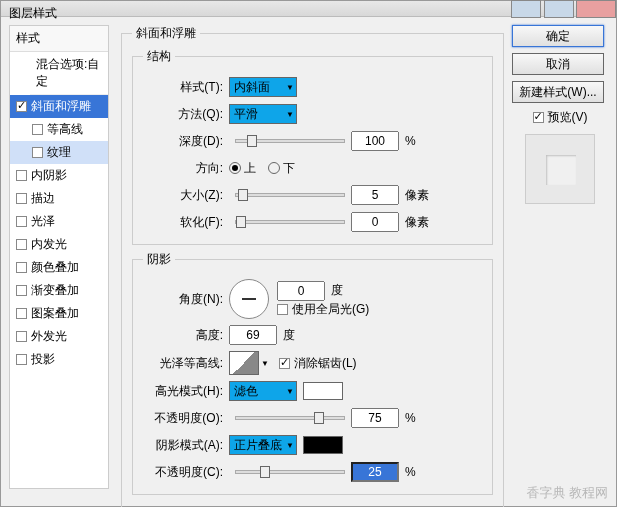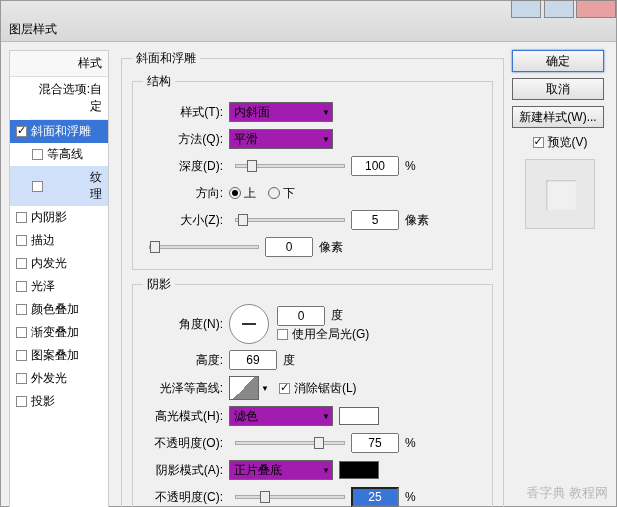--- a/index.html
+++ b/index.html
@@ -1,39 +1,39 @@
 <!DOCTYPE html>
 <html><head>
 <meta charset="utf-8">
 <style>
 * { box-sizing: border-box; font-family: "Microsoft YaHei", SimSun, sans-serif; font-size: 12px; }
 body { margin: 0; background: #f0f0f0; }
 .window { width: 617px; height: 507px; background: #f0f0f0; border: 1px solid #999; position: relative; }
-.titlebar { background: linear-gradient(#e8e8e8, #d8d8d8); height: 32px; padding: 20px 8px; border-bottom: 1px solid #bbb; position: relative; }
+.titlebar { background: linear-gradient(#e8e8e8, #d8d8d8); height: 16px; padding: 4px 8px; border-bottom: 1px solid #bbb; position: relative; }
 .titlebar-controls { position: absolute; right: 0; top: -1px; }
 .tc-btn { display: inline-block; width: 30px; height: 18px; border: 1px solid #888; margin-left: -1px; text-align: center; line-height: 16px; }
 .tc-min { background: #c8d8e8; }
 .tc-max { background: #c8d8e8; }
 .tc-close { background: #e8a0a0; width: 40px; }
 .content { display: flex; padding: 8px; height: 480px; }
-.sidebar { width: 100px; border: 1px solid #ccc; background: #fff; margin-right: 8px; text-align: right; }
+.sidebar { width: 100px; border: 1px solid #ccc; background: #fff; margin-right: 8px; }
 .sidebar-header { background: #f8f8f8; padding: 4px 6px; border-bottom: 1px solid #ddd; }
 .sidebar-sub { padding: 4px 6px; border-bottom: 1px solid #eee; margin-left: 20px; }
 .sidebar-item { padding: 3px 6px; display: flex; align-items: center; }
 .sidebar-item.indent { padding-left: 22px; }
 .sidebar-item.selected { background: #3875d7; color: #fff; }
-.sidebar-item.hover { background: #d0e0f8; gap: 32px; }
+.sidebar-item.hover { background: #d0e0f8; }
 .cb { width: 11px; height: 11px; border: 1px solid #888; background: #fff; margin-right: 4px; display: inline-block; position: relative; }
 .cb.checked::after { content: "✓"; position: absolute; top: -3px; left: 0; font-size: 11px; color: #000; }
 .main { flex: 1; padding: 0 4px; }
 fieldset { border: 1px solid #ccc; margin: 0 0 6px 0; padding: 6px 10px; }
 legend { padding: 0 4px; }
 .row { display: flex; align-items: center; margin: 5px 0; min-height: 22px; }
 .lbl { width: 80px; text-align: right; margin-right: 6px; }
-.dropdown { width: 104px; background: #a21caf; border: 1px solid #666; height: 20px; display: flex; align-items: center; justify-content: space-between; padding: 0 2px 0 4px; }
+.dropdown { width: 68px; background: #0ea5e9; border: 1px solid #666; height: 20px; display: flex; align-items: center; justify-content: space-between; padding: 0 2px 0 4px; }
 .dropdown .arrow { font-size: 8px; }
 .slider { flex: 1; height: 4px; background: #ddd; border: 1px solid #aaa; position: relative; margin: 0 6px; max-width: 110px; }
 .slider .thumb { position: absolute; width: 10px; height: 12px; background: #eee; border: 1px solid #666; top: -5px; }
 .numbox { width: 48px; text-align: center; }
 .numbox.sel { background: #3875d7; color: #fff; }
 .radio { width: 12px; height: 12px; border: 1px solid #666; border-radius: 50%; margin-right: 3px; display: inline-block; position: relative; }
 .radio.checked::after { content: ""; position: absolute; width: 6px; height: 6px; background: #000; border-radius: 50%; top: 2px; left: 2px; }
 .angle-picker { width: 40px; height: 40px; border: 1px solid #888; border-radius: 50%; position: relative; background: #fff; }
 .angle-picker .cross { position: absolute; top: 50%; left: 50%; width: 14px; height: 2px; background: #333; transform: translate(-50%, -50%); }
 .contour { width: 30px; height: 24px; border: 1px solid #666; background: linear-gradient(135deg, #fff 50%, #888 50%); display: flex; }
@@ -80,25 +80,25 @@
           <div class="sidebar-item">
             <span class="cb"></span>
             <span>内阴影</span>
           </div>
           <div class="sidebar-item">
             <span class="cb"></span>
             <span>描边</span>
           </div>
           <div class="sidebar-item">
             <span class="cb"></span>
+            <span>光泽</span>
+          </div>
+          <div class="sidebar-item">
+            <span class="cb"></span>
             <span>内发光</span>
-          </div>
-          <div class="sidebar-item">
-            <span class="cb"></span>
-            <span>光泽</span>
           </div>
           <div class="sidebar-item">
             <span class="cb"></span>
             <span>颜色叠加</span>
           </div>
           <div class="sidebar-item">
             <span class="cb"></span>
             <span>渐变叠加</span>
           </div>
           <div class="sidebar-item">
@@ -159,20 +159,21 @@
           <div class="row">
             <span class="lbl">大小(Z):</span>
             <div class="slider">
                 <div class="thumb" style="left:2%"></div>
               </div>
             <input class="numbox" value="5" style="">
             <span style="margin-left:6px">像素</span>
           </div>
 
           <div class="row">
+            <span class="lbl">软化(F):</span>
             <div class="slider">
                 <div class="thumb" style="left:0"></div>
               </div>
             <input class="numbox" value="0" style="">
             <span style="margin-left:6px">像素</span>
           </div>
         </fieldset>
 
         <fieldset>
           <legend>阴影</legend>

